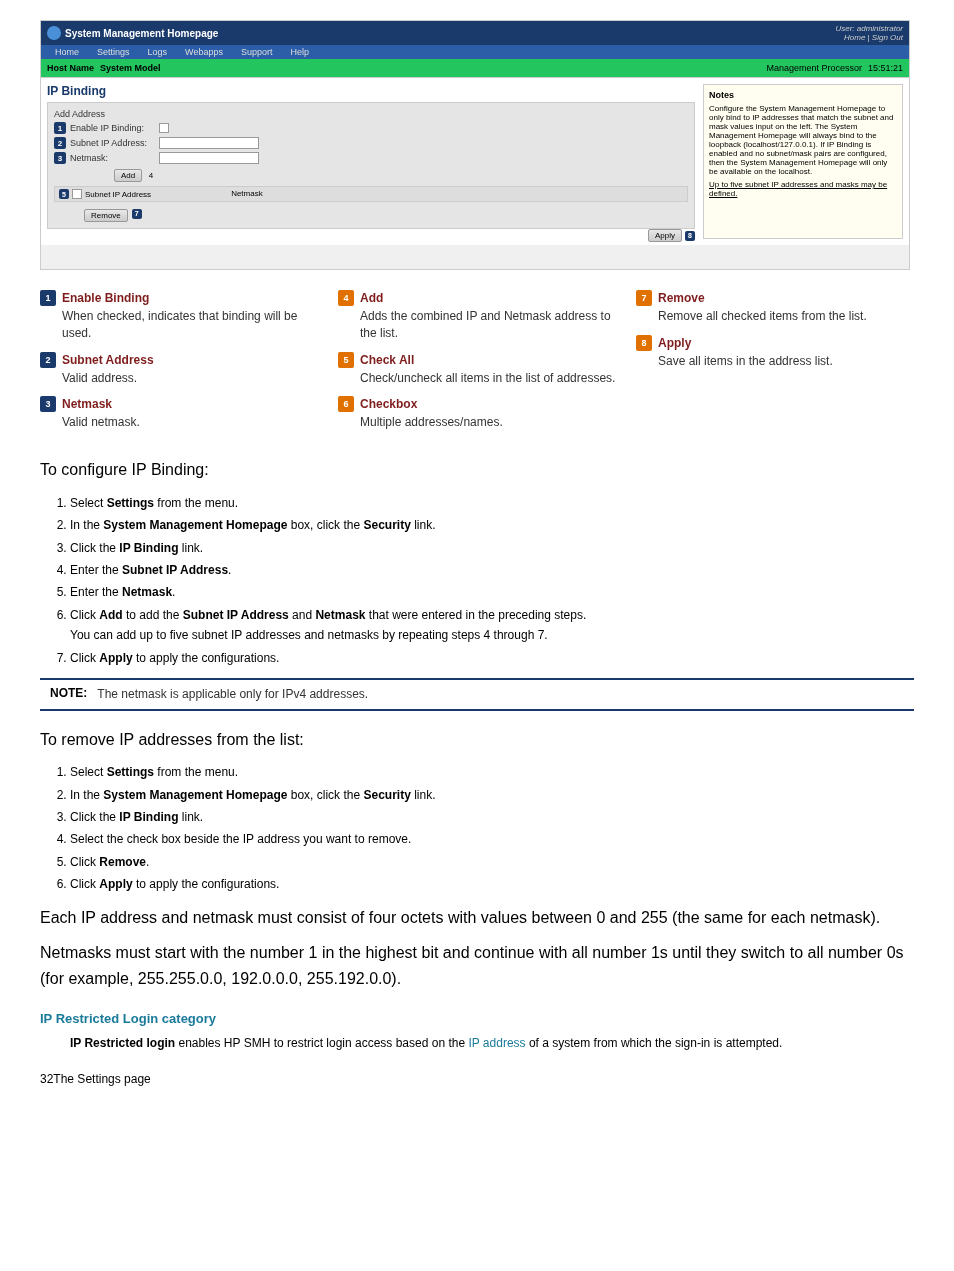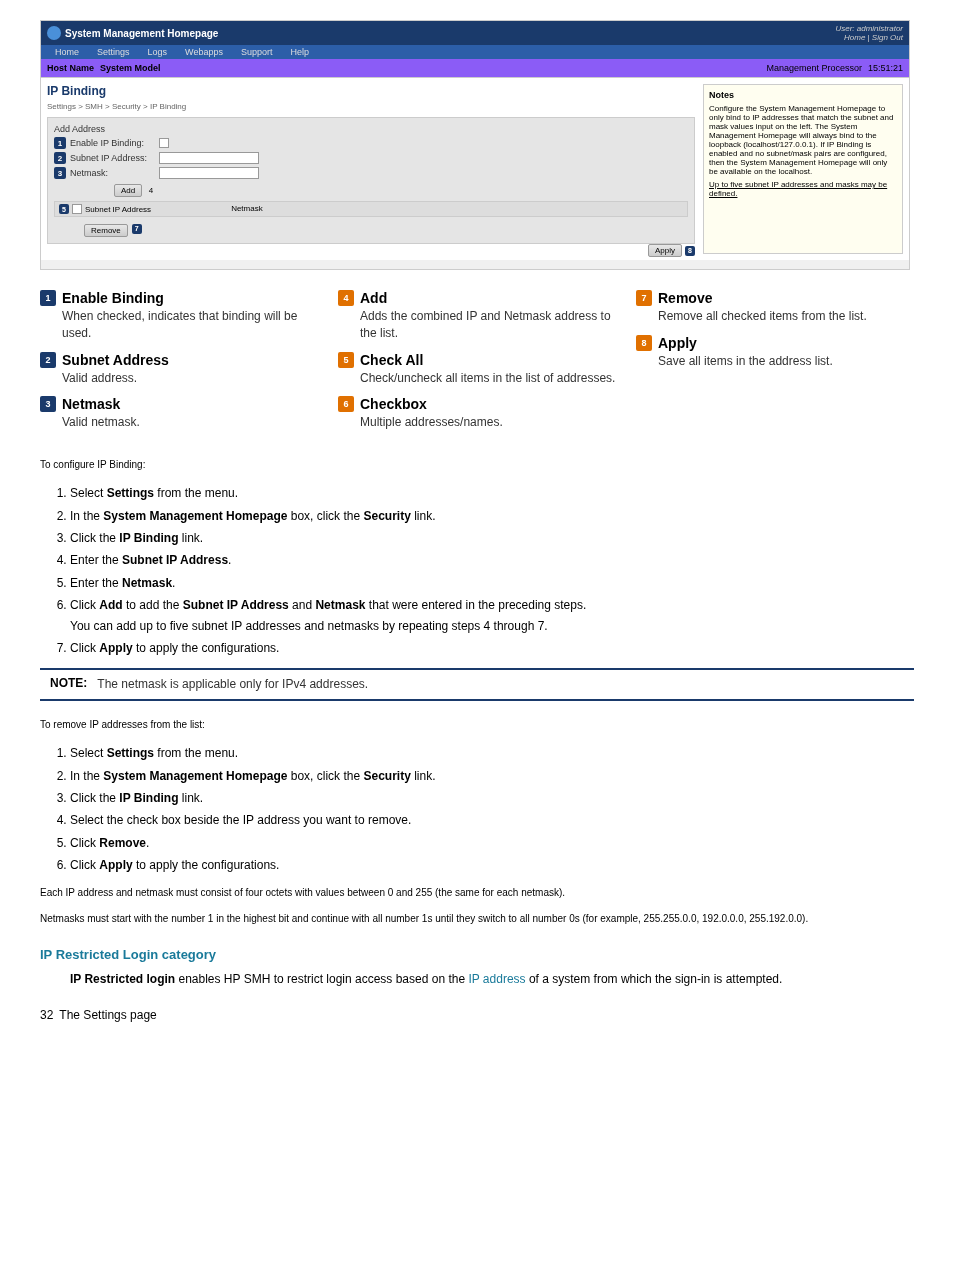--- a/index.html
+++ b/index.html
@@ -208,35 +208,35 @@
       height: 16px;
       background: #1a3a6b;
       color: white;
       font-size: 9px;
       font-weight: bold;
       border-radius: 2px;
       flex-shrink: 0;
     }
 
     .item-title {
-      font-size: 14px;
-      font-weight: bold;
-      color: #000000;
+      font-size: 12px;
+      font-weight: bold;
+      color: #7f1d1d;
     }
 
     .item-desc {
       font-size: 12px;
       color: #333;
       margin-left: 22px;
       line-height: 1.4;
     }
 
     
     .instructions {
-      font-size: 10px;
+      font-size: 16px;
       line-height: 1.6;
       margin-bottom: 10px;
     }
 
     .instructions p {
       margin-bottom: 6px;
     }
 
     ol {
       margin-left: 30px;
@@ -313,37 +313,36 @@
 
     <div class="smh-nav">
       <span>Home</span>
       <span>Settings</span>
       <span>Logs</span>
       <span>Webapps</span>
       <span>Support</span>
       <span>Help</span>
     </div>
 
-    <div style="display:flex; background:#8b5cf6; padding:4px 6px; gap:6px; font-size:9px; border-bottom:1px solid #ccc;">
+    <div style="display:flex; background:#22c55e; padding:4px 6px; gap:6px; font-size:9px; border-bottom:1px solid #ccc;">
       <div>
         <span style="font-weight:bold;">Host Name</span>
       </div>
       <div>
         <span style="font-weight:bold;">System Model</span>
       </div>
       <div style="margin-left:auto; display:flex; gap:6px;">
         <span>Management Processor</span>
         <span>15:51:21</span>
       </div>
     </div>
 
     <div class="smh-content">
       <div class="smh-left">
         <div class="smh-page-title">IP Binding</div>
-        <div class="smh-breadcrumb">Settings &gt; SMH &gt; Security &gt; IP Binding</div>
 
         <div class="smh-form">
           <div class="form-row">
             <span class="form-label">Add Address</span>
           </div>
           <div class="form-row">
             <span class="num-badge">1</span>
             <span class="form-label">Enable IP Binding:</span>
             <div class="smh-checkbox"></div>
           </div>
@@ -501,18 +500,18 @@
   <p class="instructions">Each IP address and netmask must consist of four octets with values between 0 and 255 (the same for each netmask).</p>
   <p class="instructions">Netmasks must start with the number 1 in the highest bit and continue with all number 1s until they switch to all number 0s (for example, 255.255.0.0, 192.0.0.0, 255.192.0.0).</p>
 
   <div>
     <h2 class="section-heading">IP Restricted Login category</h2>
     <div class="section-body">
       <strong>IP Restricted login</strong><span> enables HP SMH to restrict login access based on the </span><span class="link-text">IP address</span><span> of a system from which the sign-in is attempted.</span>
     </div>
   </div>
 
-  <div style="margin-top:20px; display:flex; gap:6px; font-size:12px;">
+  <div style="margin-top:20px; display:flex; font-size:12px;">
     <span>32</span>
     <span>The Settings page</span>
   </div>
 
 </div>
 
 </body></html>

